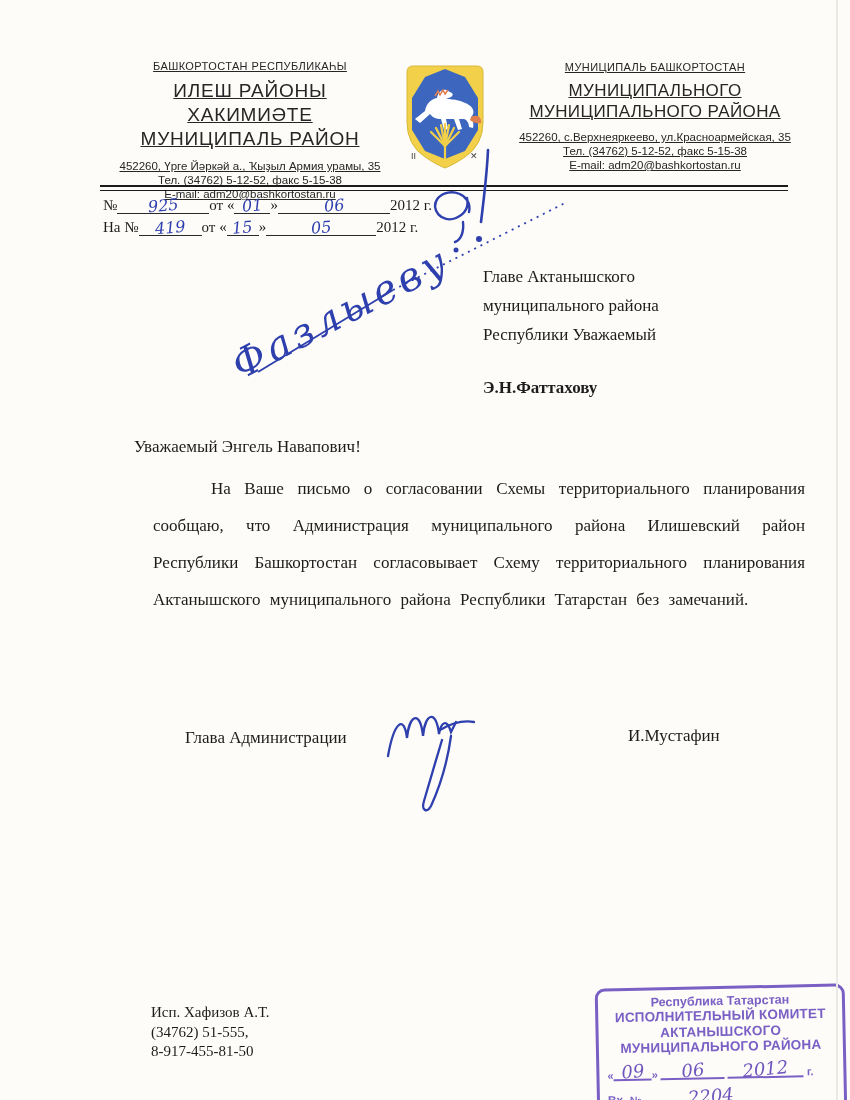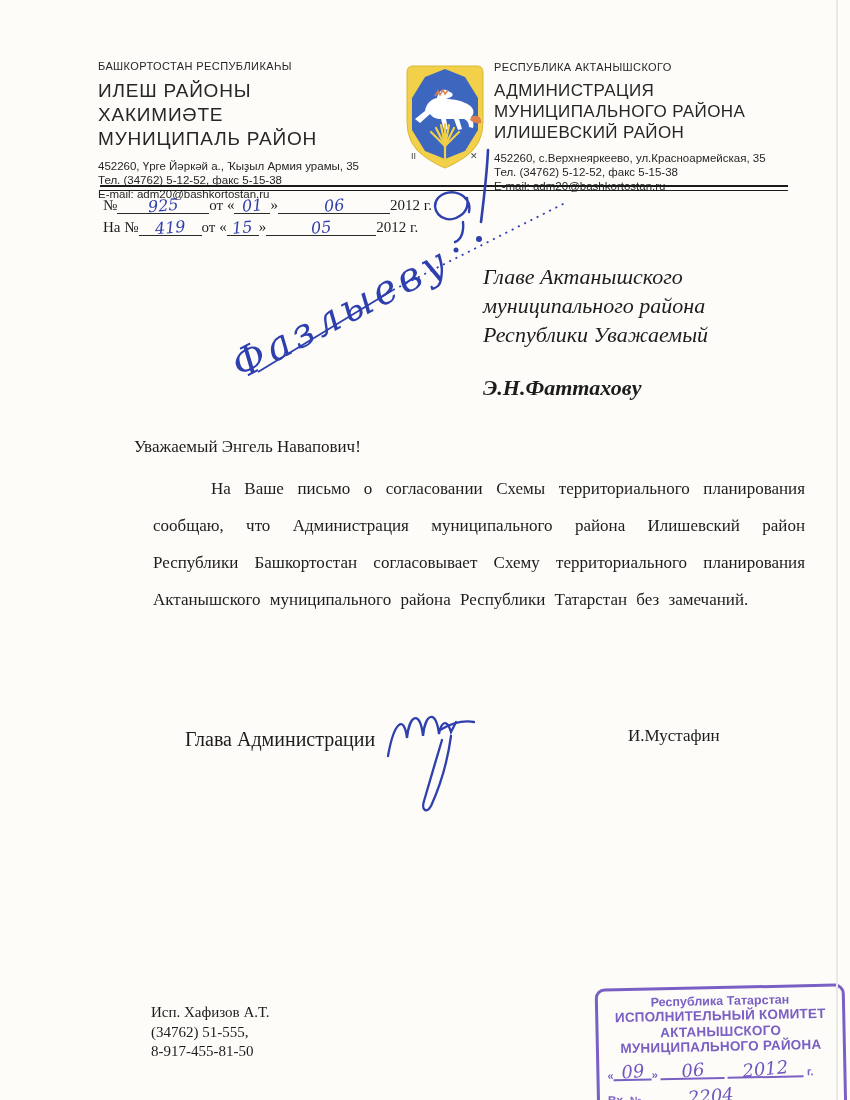--- a/index.html
+++ b/index.html
@@ -2,47 +2,47 @@
 <html><head>
 <meta charset="utf-8">
 <style>
   html,body{margin:0;padding:0;}
   body{width:850px;height:1100px;background:#ffffff;font-family:"Liberation Serif",serif;}
   .page{position:relative;width:850px;height:1100px;background:#fdfcf8;overflow:hidden;color:#1c1c1c;}
   .sans{font-family:"Liberation Sans",sans-serif;}
   .abs{position:absolute;}
 
   
-  .head-col{position:absolute;text-align:left;color:#262626;}
+  .head-col{position:absolute;text-align:center;color:#262626;text-decoration:underline;}
   .head-left{left:98px;top:60px;width:304px;}
   .head-right{left:494px;top:61px;width:322px;}
   .head-country{font-size:11px;letter-spacing:0.4px;margin-bottom:7px;}
   .head-org-l{font-size:19px;line-height:24px;letter-spacing:0.8px;}
   .head-org-r{font-size:17px;line-height:21px;letter-spacing:0.4px;}
   .head-addr{font-size:11.5px;line-height:14px;margin-top:8px;}
 
   .rule{left:100px;top:185px;width:688px;height:3px;border-top:2.5px solid #1b1b1b;border-bottom:1.2px solid #1b1b1b;}
 
   
   .ref{left:103px;top:196px;width:420px;font-size:15px;color:#1d1d1d;}
   .ref-row{height:22px;white-space:nowrap;}
   .slot{display:inline-block;border-bottom:1px solid #2a2a2a;text-align:center;height:17px;vertical-align:bottom;}
   .ink{color:#2e3fae;font-style:italic;font-family:"DejaVu Serif",serif;}
   .ink-num{display:inline-block;font-size:16px;transform:rotate(-5deg);}
 
   
-  .recipient{left:483px;top:262px;width:300px;font-size:22px;line-height:29px;font-style:italic;}
+  .recipient{left:483px;top:262px;width:300px;font-size:17px;line-height:29px;}
   .recipient-name{margin-top:24px;font-weight:bold;}
 
   
   .salutation{left:134px;top:437px;width:652px;text-align:left;font-size:17px;}
   .body-par{left:134px;top:470px;width:652px;font-size:17px;line-height:37px;text-align:justify;text-indent:58px;word-spacing:5px;margin-left:19px;}
 
   
-  .sig-title{left:185px;top:728px;font-size:20px;}
+  .sig-title{left:185px;top:728px;font-size:17px;}
   .sig-name{left:628px;top:726px;font-size:17px;}
 
   
   .executor{left:135px;top:1003px;font-size:15px;line-height:19.5px;margin-left:16px;}
 
   
   .stamp{left:596px;top:986px;width:250px;height:132px;border:3px solid #7a60c4;border-radius:10px;
          transform:rotate(-1.2deg);color:#7a60c4;font-family:"Liberation Sans",sans-serif;
          padding-top:5px;box-sizing:border-box;}
   .stamp-region{text-align:center;font-size:12.5px;font-weight:bold;}
@@ -85,24 +85,23 @@
       <line x1="44" y1="84" x2="44" y2="62"></line>
       <line x1="44" y1="84" x2="48" y2="63"></line>
       <line x1="44" y1="84" x2="53" y2="66"></line>
       <line x1="44" y1="84" x2="58" y2="70"></line>
     </g>
     <text x="10" y="97" font-size="9" fill="#444" font-family="Liberation Sans">II</text>
     <text x="69" y="97" font-size="9" fill="#444" font-family="Liberation Sans">✕</text>
   </svg>
 
   <div class="head-col head-right sans">
-    <div class="head-country">РЕСПУБЛИКА АКТАНЫШСКОГО</div>
-    <div class="head-org-r">АДМИНИСТРАЦИЯ</div>
+    <div class="head-country">МУНИЦИПАЛЬ БАШКОРТОСТАН</div>
+    <div class="head-org-r">МУНИЦИПАЛЬНОГО</div>
     <div class="head-org-r">МУНИЦИПАЛЬНОГО РАЙОНА</div>
-    <div class="head-org-r">ИЛИШЕВСКИЙ РАЙОН</div>
     <div class="head-addr">
       <div>452260, с.Верхнеяркеево, ул.Красноармейская, 35</div>
       <div>Тел. (34762) 5-12-52, факс 5-15-38</div>
       <div>E-mail: adm20@bashkortostan.ru</div>
     </div>
   </div>
 
   <div class="abs rule"></div>
 
   <div class="abs ref">

